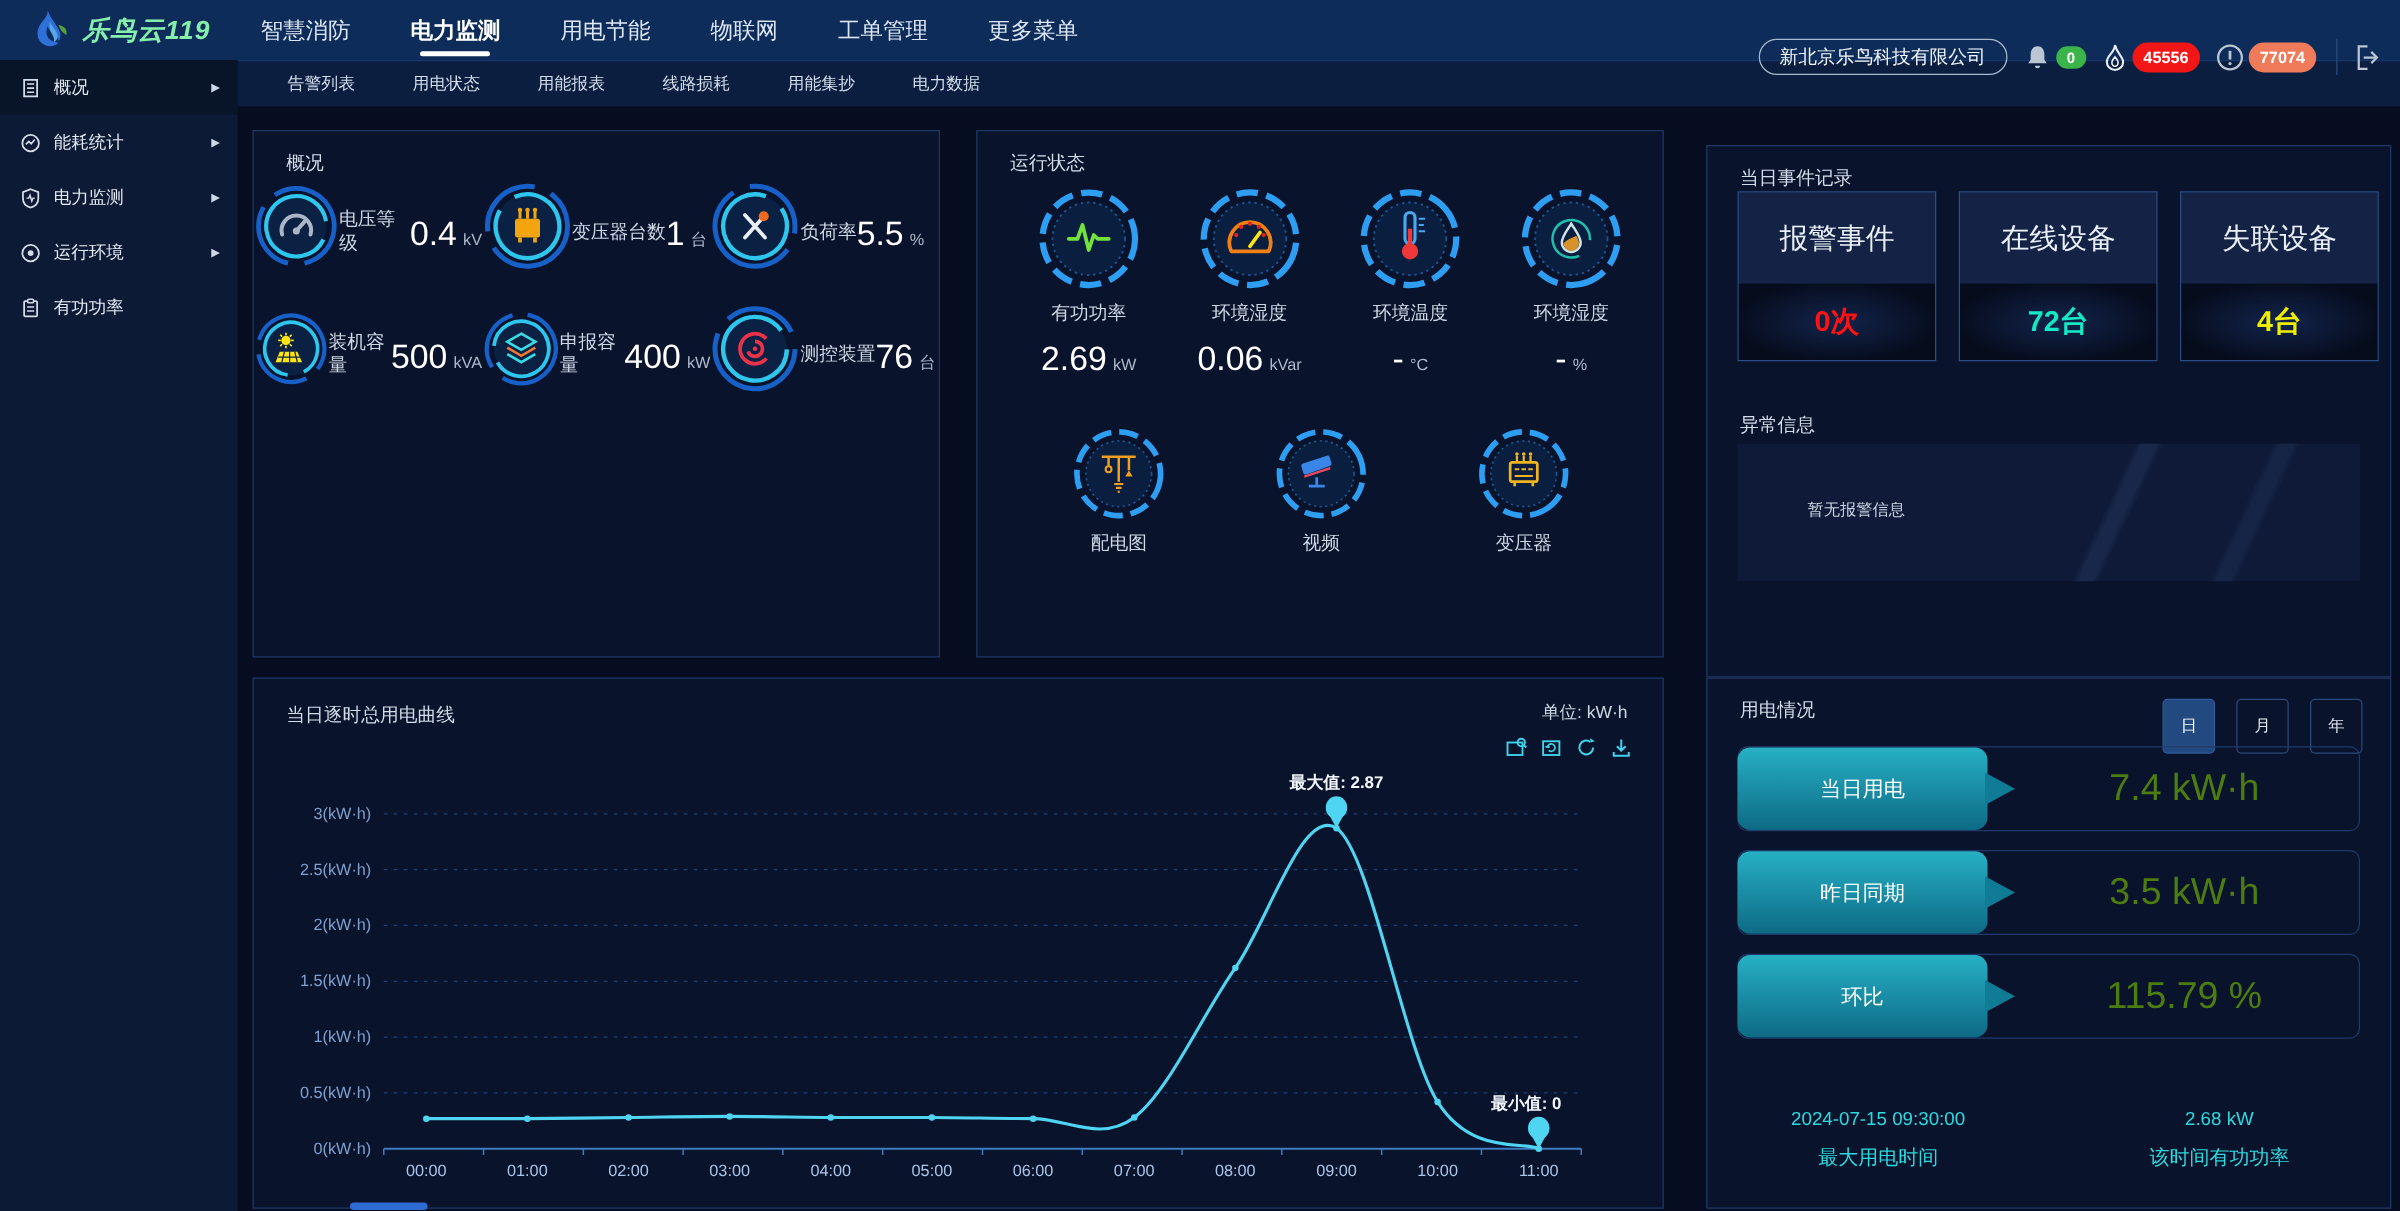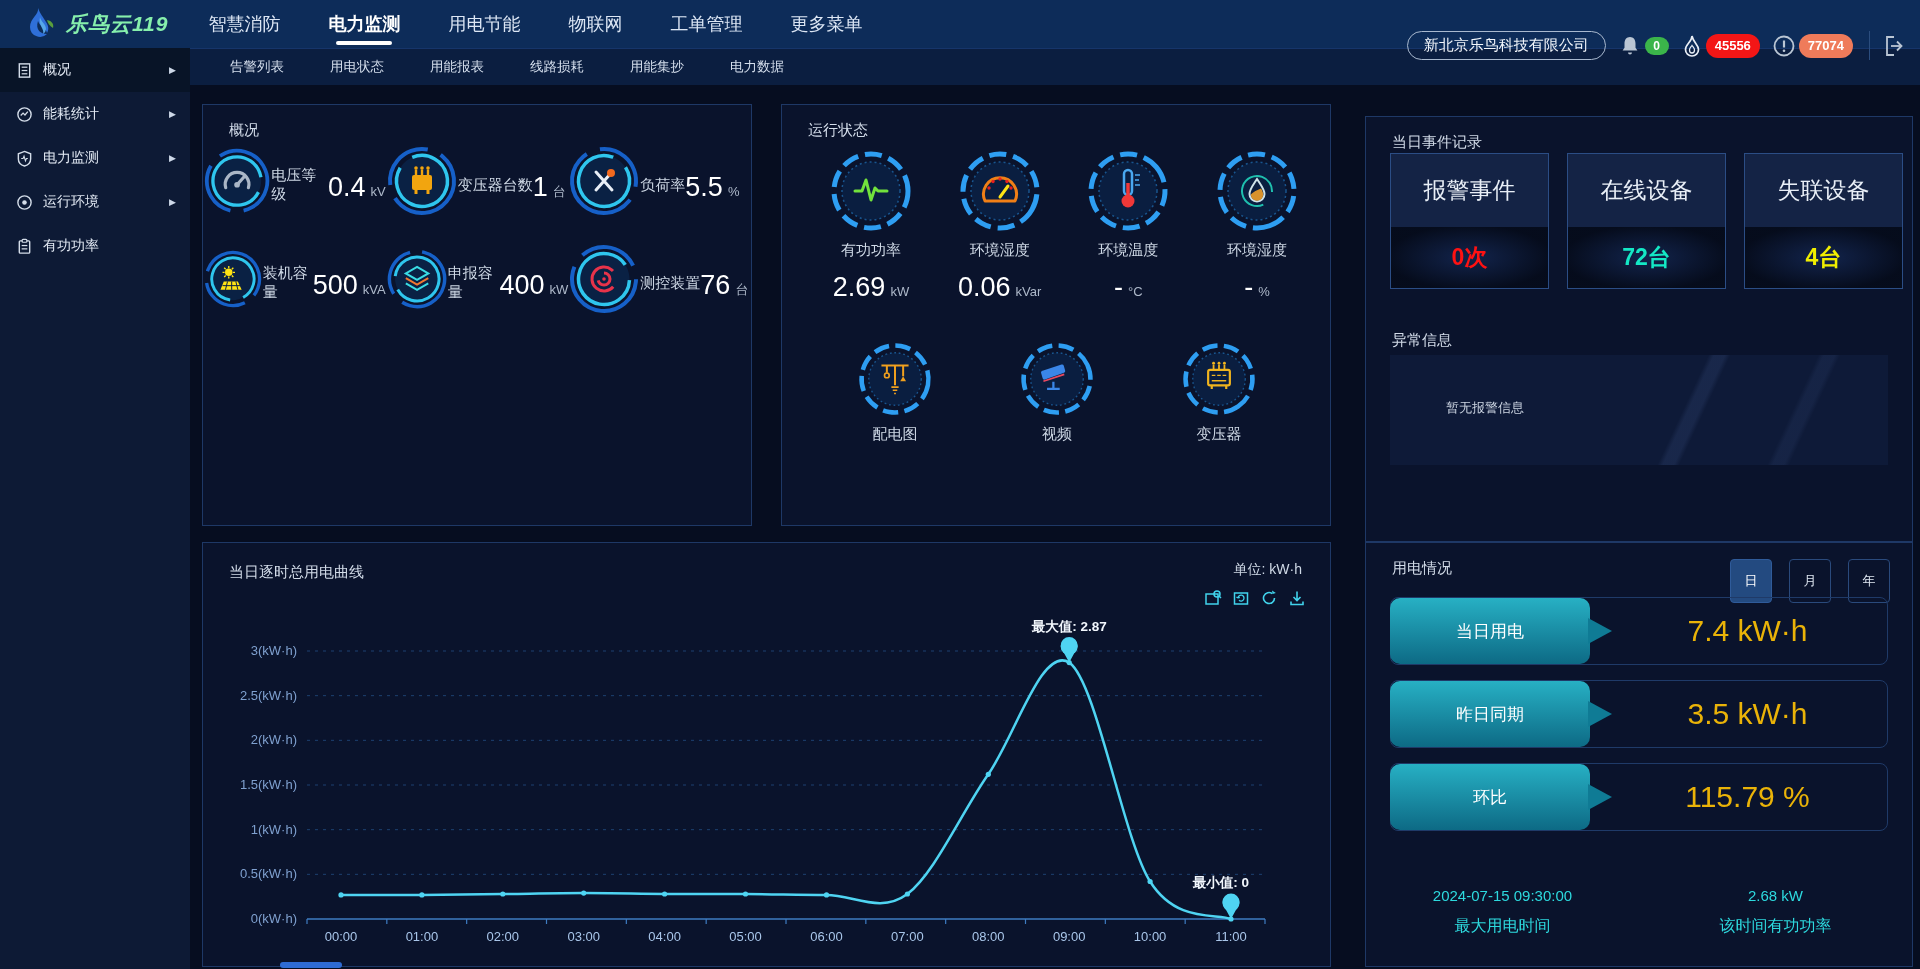--- a/index.html
+++ b/index.html
@@ -82,21 +82,21 @@
          font-size:13px;color:#dfe7f2;cursor:pointer;background:transparent;}
   .u-tab.active{background:#234a80;border-color:#2f5b9a;color:#fff;}
   .usage-rows{position:absolute;top:54px;left:24px;right:24px;}
   .usage-row{position:relative;height:66px;border:1px solid #1f3a68;border-radius:8px;margin-bottom:15px;
              display:flex;align-items:center;}
   .chip{position:relative;margin-left:-1px;width:200px;height:66px;border-radius:10px;
         background:linear-gradient(180deg,#27b0c4,#0d6a85);display:flex;align-items:center;justify-content:center;
         font-size:17px;color:#fff;}
   .chip:after{content:"";position:absolute;right:-22px;top:50%;transform:translateY(-50%);
         border-top:13px solid transparent;border-bottom:13px solid transparent;border-left:24px solid #0f7b95;}
-  .usage-val{flex:1;text-align:center;font-size:30px;color:#eab308;padding-left:18px;}
+  .usage-val{flex:1;text-align:center;font-size:30px;color:#4d7c0f;padding-left:18px;}
   .usage-footer{position:absolute;top:344px;left:0;right:0;display:flex;}
   .uf-col{flex:1;text-align:center;}
   .uf-val{font-size:15px;color:#2dd9de;}
   .uf-lbl{margin-top:12px;font-size:16px;color:#2dd9de;}
   
   .hscroll{position:absolute;left:280px;bottom:1px;width:62px;height:6px;border-radius:3px;background:#2e6bd4;}
 </style>
 </head>
 <body>
 

